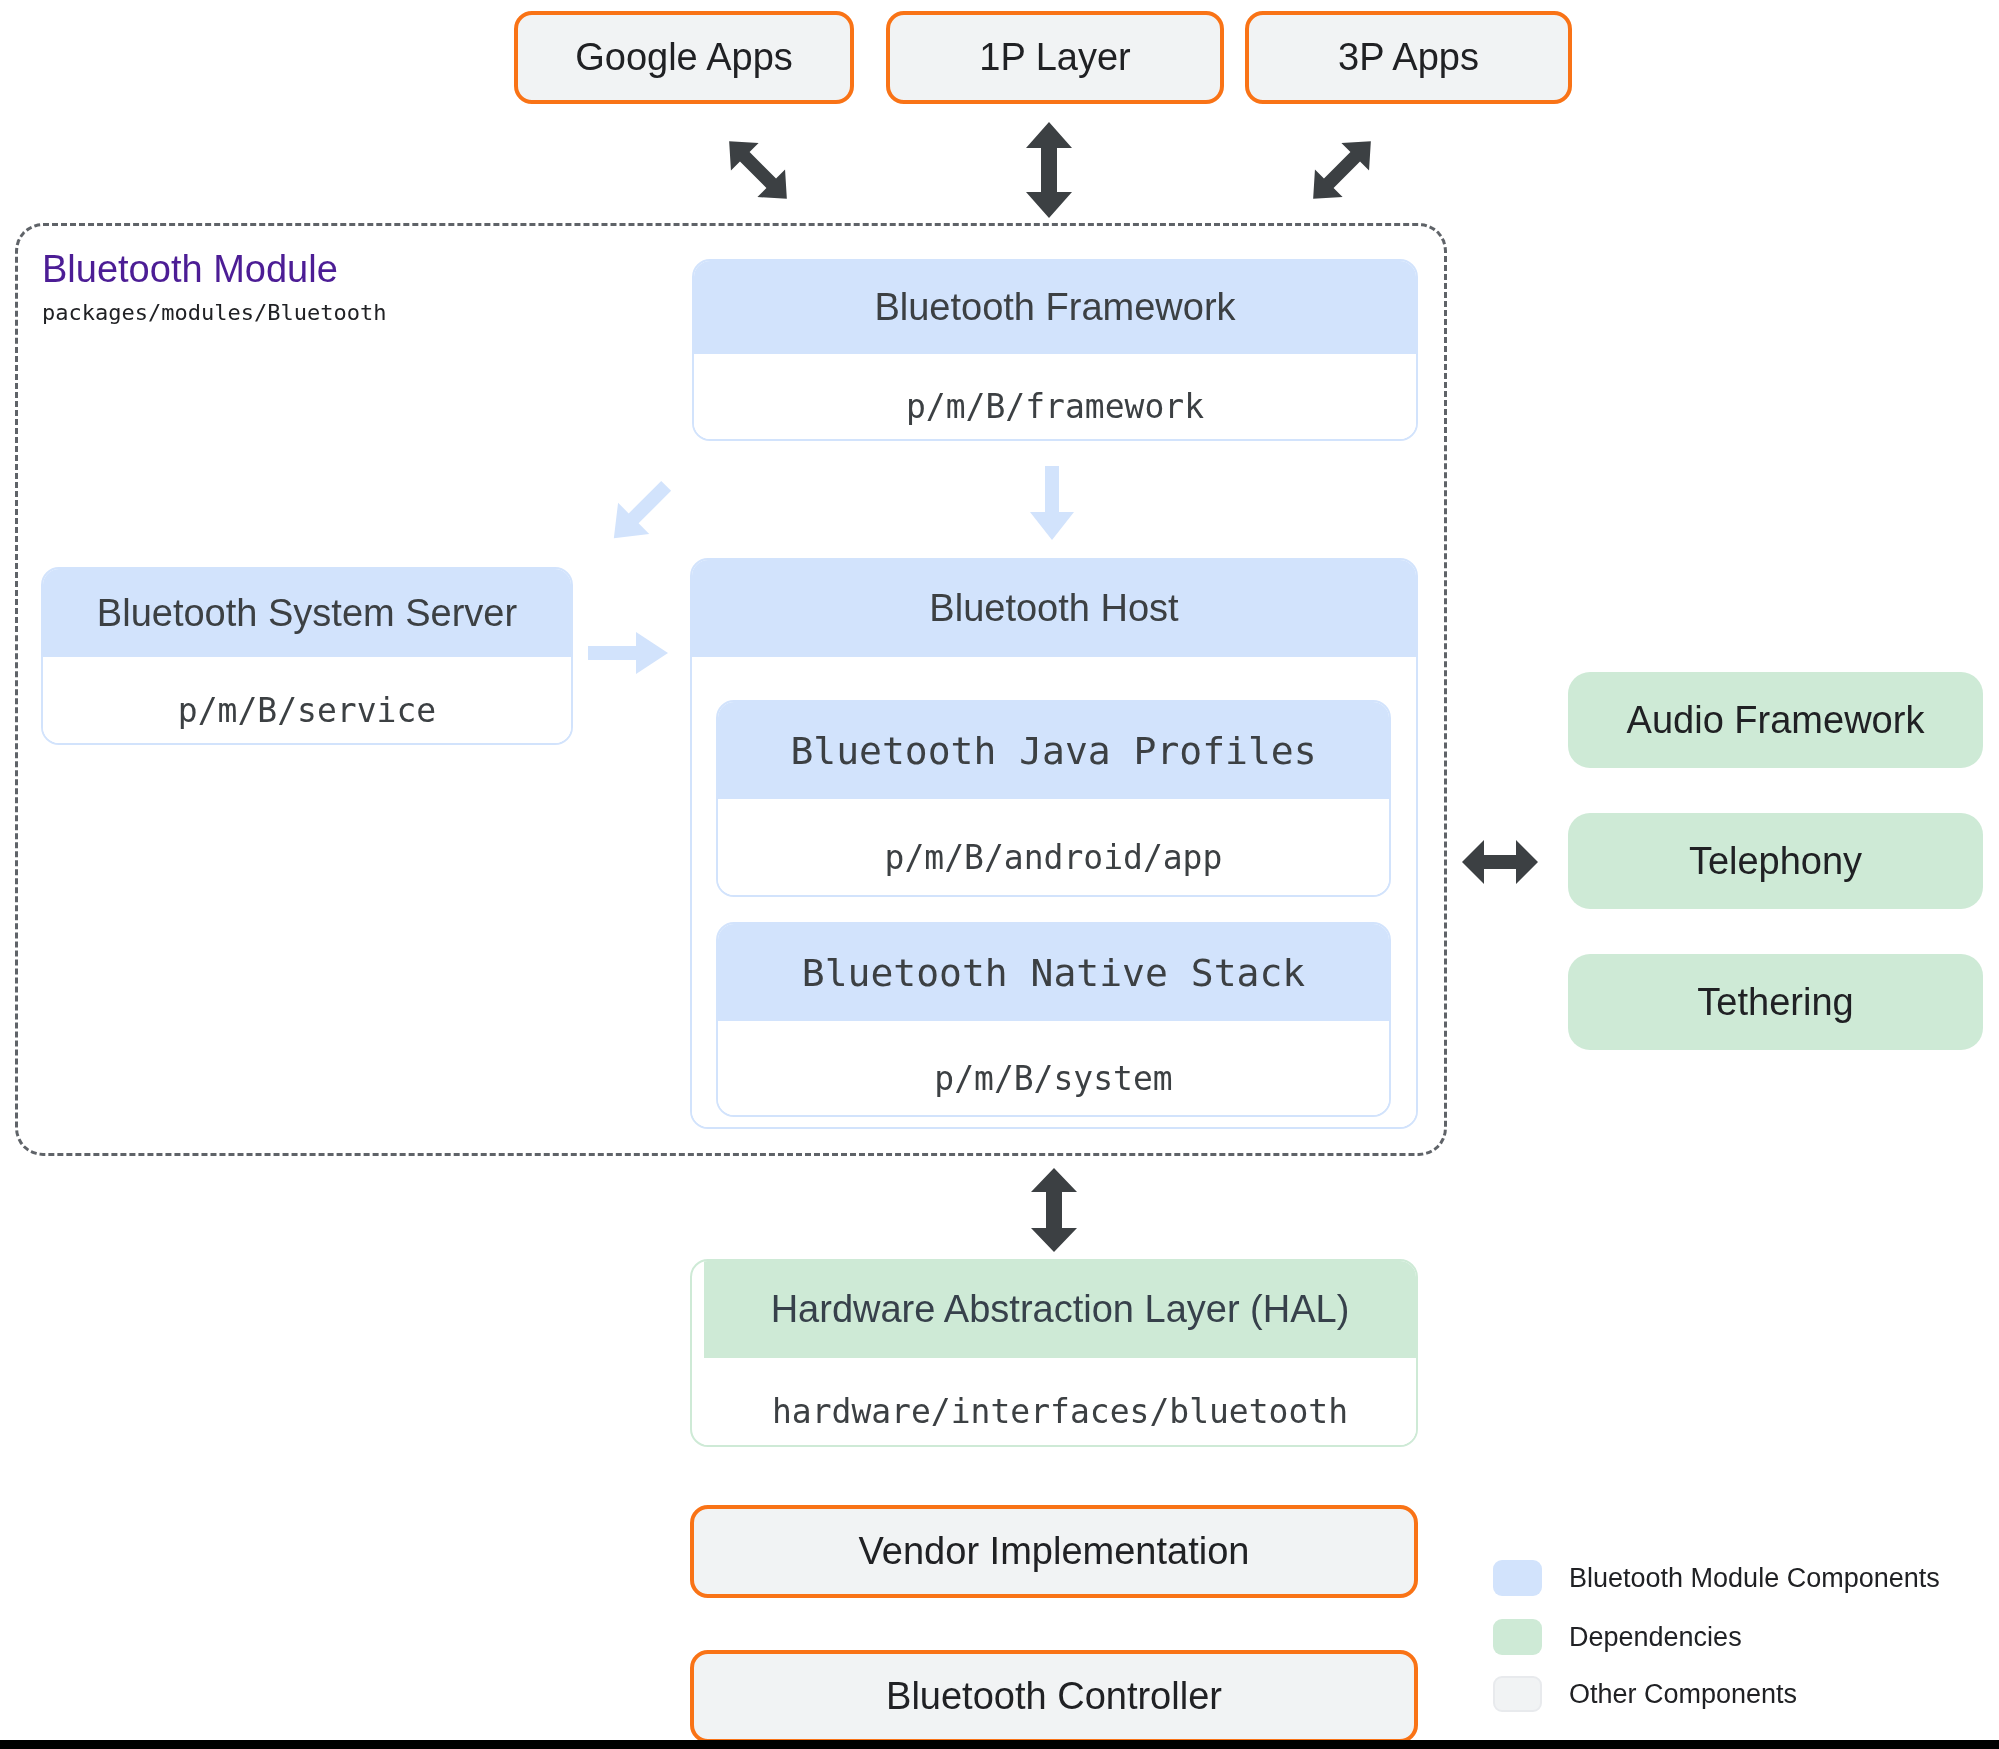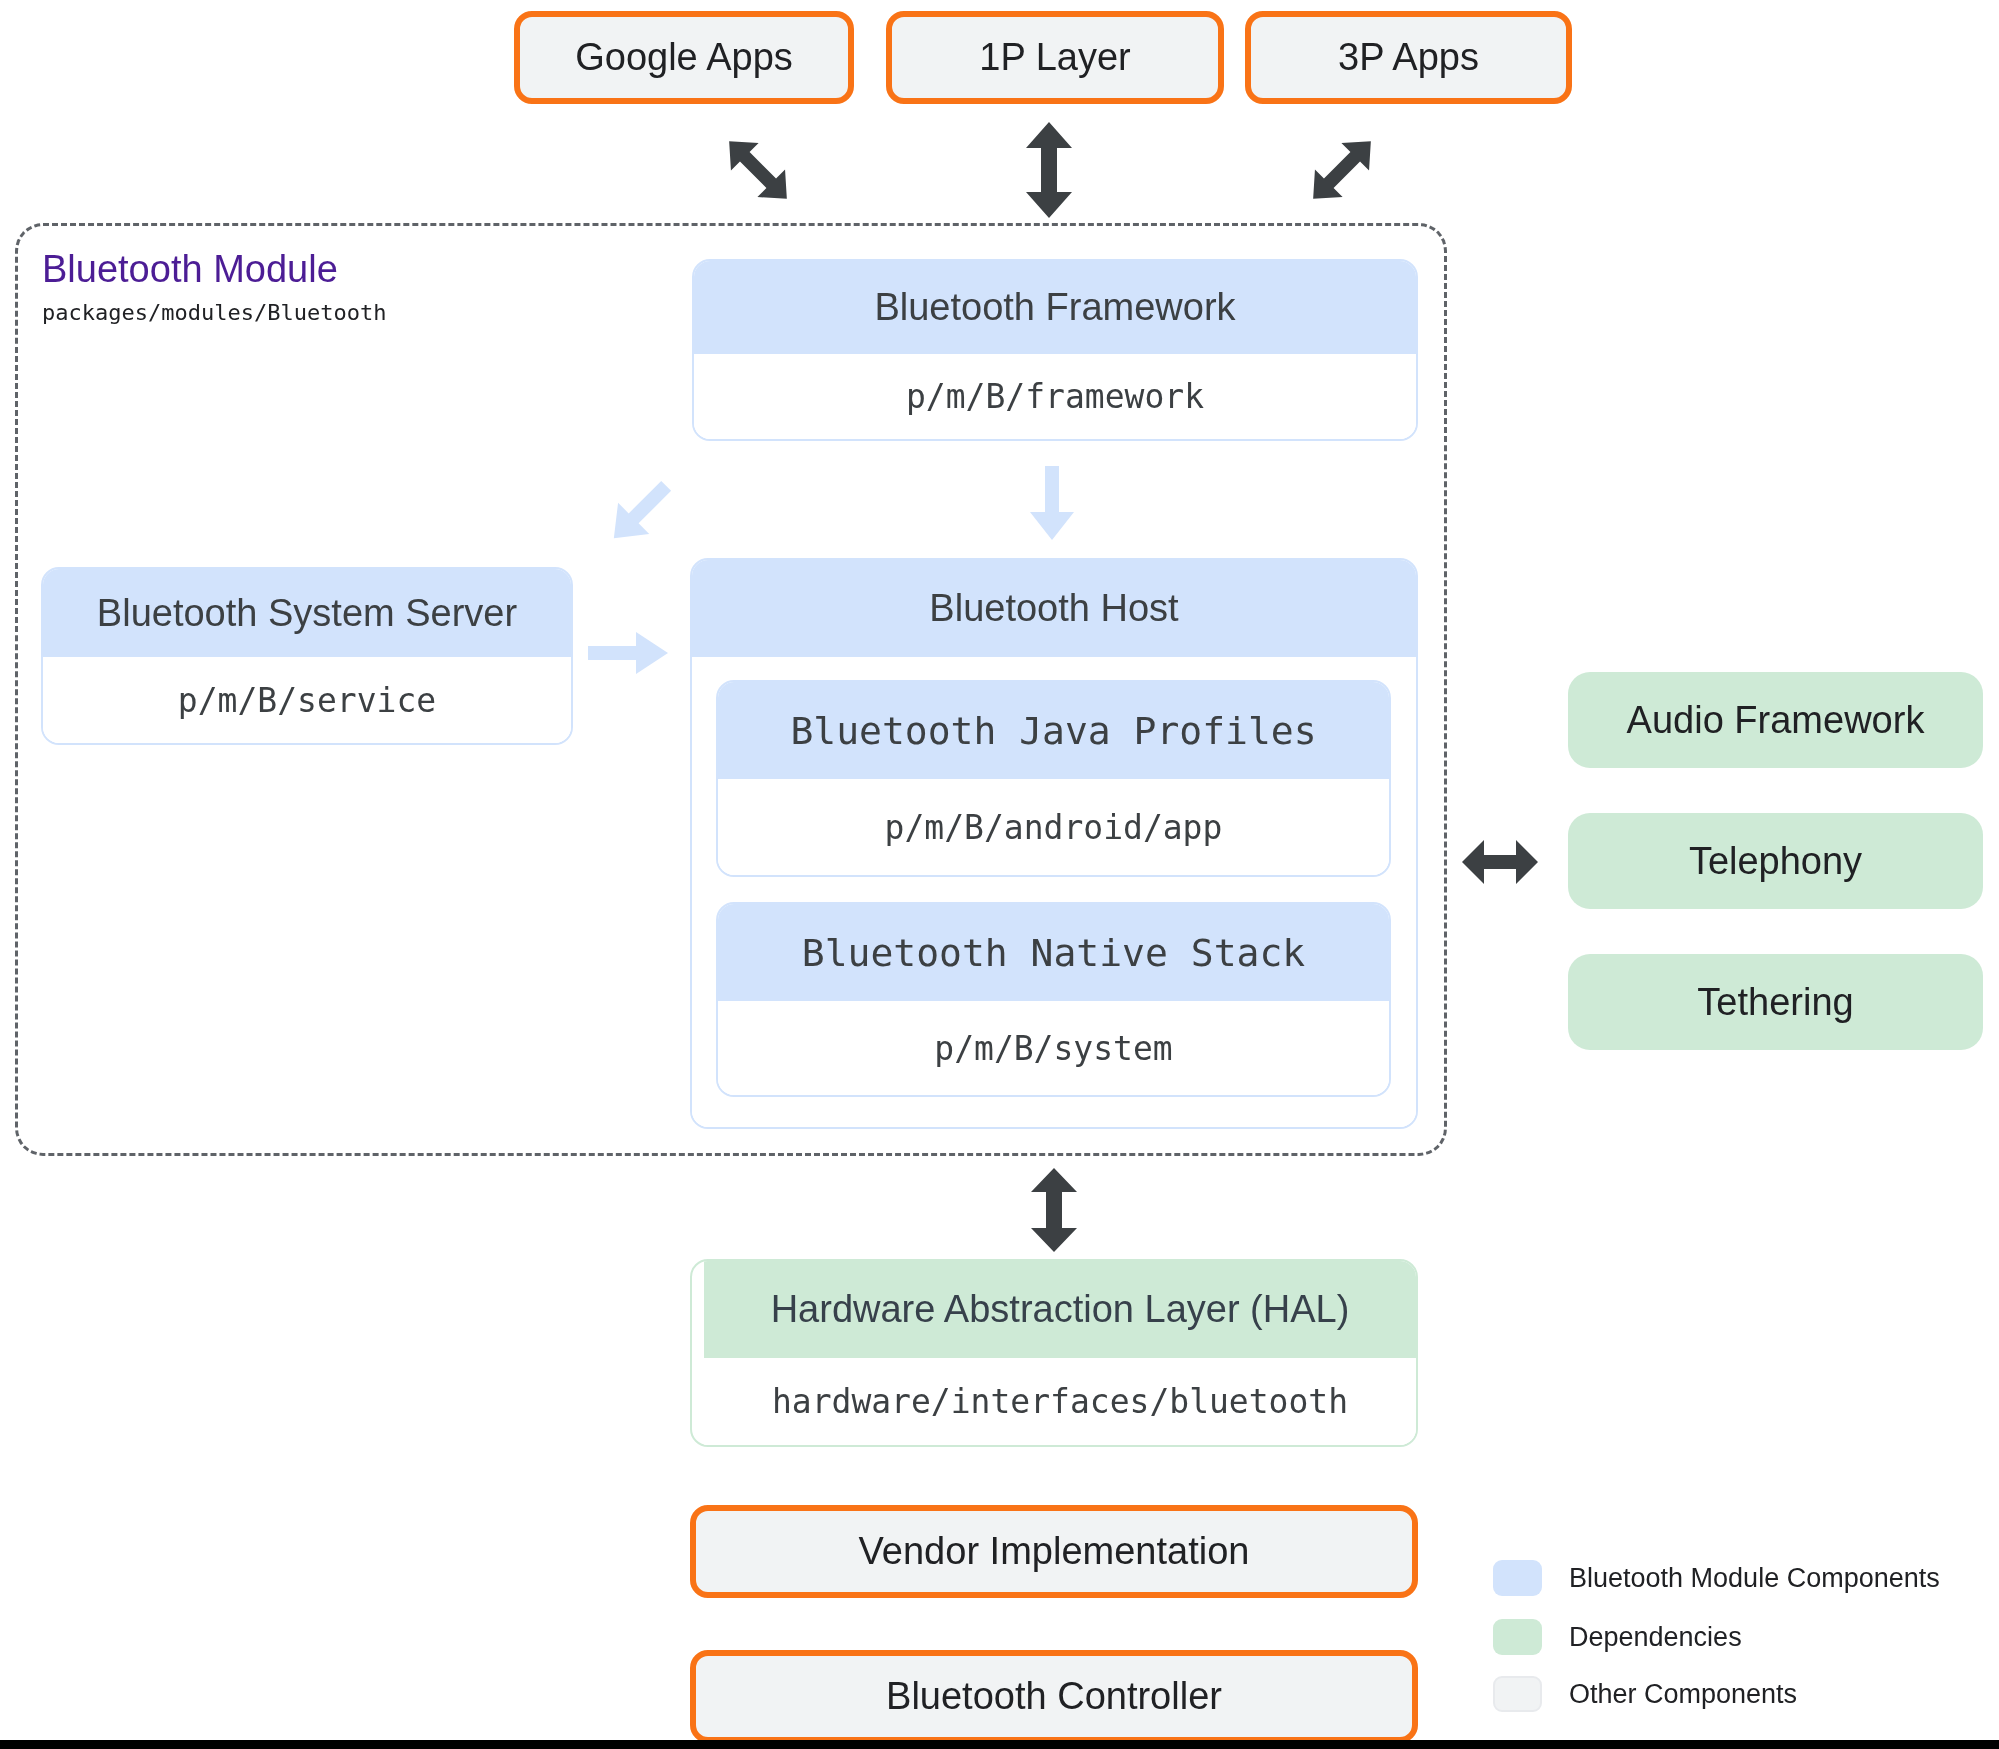--- a/index.html
+++ b/index.html
@@ -2,24 +2,24 @@
 <html><head>
 <meta charset="utf-8">
 <style>
   html,body{margin:0;padding:0;background:#ffffff;}
   .canvas{position:relative;width:1999px;height:1749px;background:#ffffff;
           font-family:"Liberation Sans",sans-serif;overflow:hidden;}
   .abs{position:absolute;box-sizing:border-box;}
   
   .plain-box{display:flex;align-items:center;justify-content:center;
              border-radius:18px;font-size:38px;color:#202124;}
-  .gray{background:#f1f3f4;border:6px solid #f97316;}
+  .gray{background:#f1f3f4;border:4px solid #f97316;}
   .green{background:#ceead6;border-radius:22px;border:none;}
   
-  .split{display:flex;flex-direction:column;border-radius:18px;overflow:hidden;background:#fff;}
+  .split{display:flex;flex-direction:column;border-radius:18px;overflow:hidden;background:#fff;gap:20px;}
   .split.blue{border:2px solid #d2e3fc;}
   .split.greenb{border:2px solid #ceead6;}
   .split-head{flex:0 0 auto;display:flex;align-items:center;justify-content:center;
               font-size:38px;color:#3c4043;}
   .blue>.split-head{background:#d2e3fc;}
   .greenb>.split-head{background:#ceead6;color:#37414b;}
   .split-body{flex:1 1 auto;position:relative;display:flex;align-items:center;justify-content:center;
               background:#ffffff;font-family:"DejaVu Sans Mono","Liberation Mono",monospace;
               font-size:33px;color:#3c4043;}
   .dashed{border:3px dashed #5f6368;border-radius:28px;background:transparent;}

